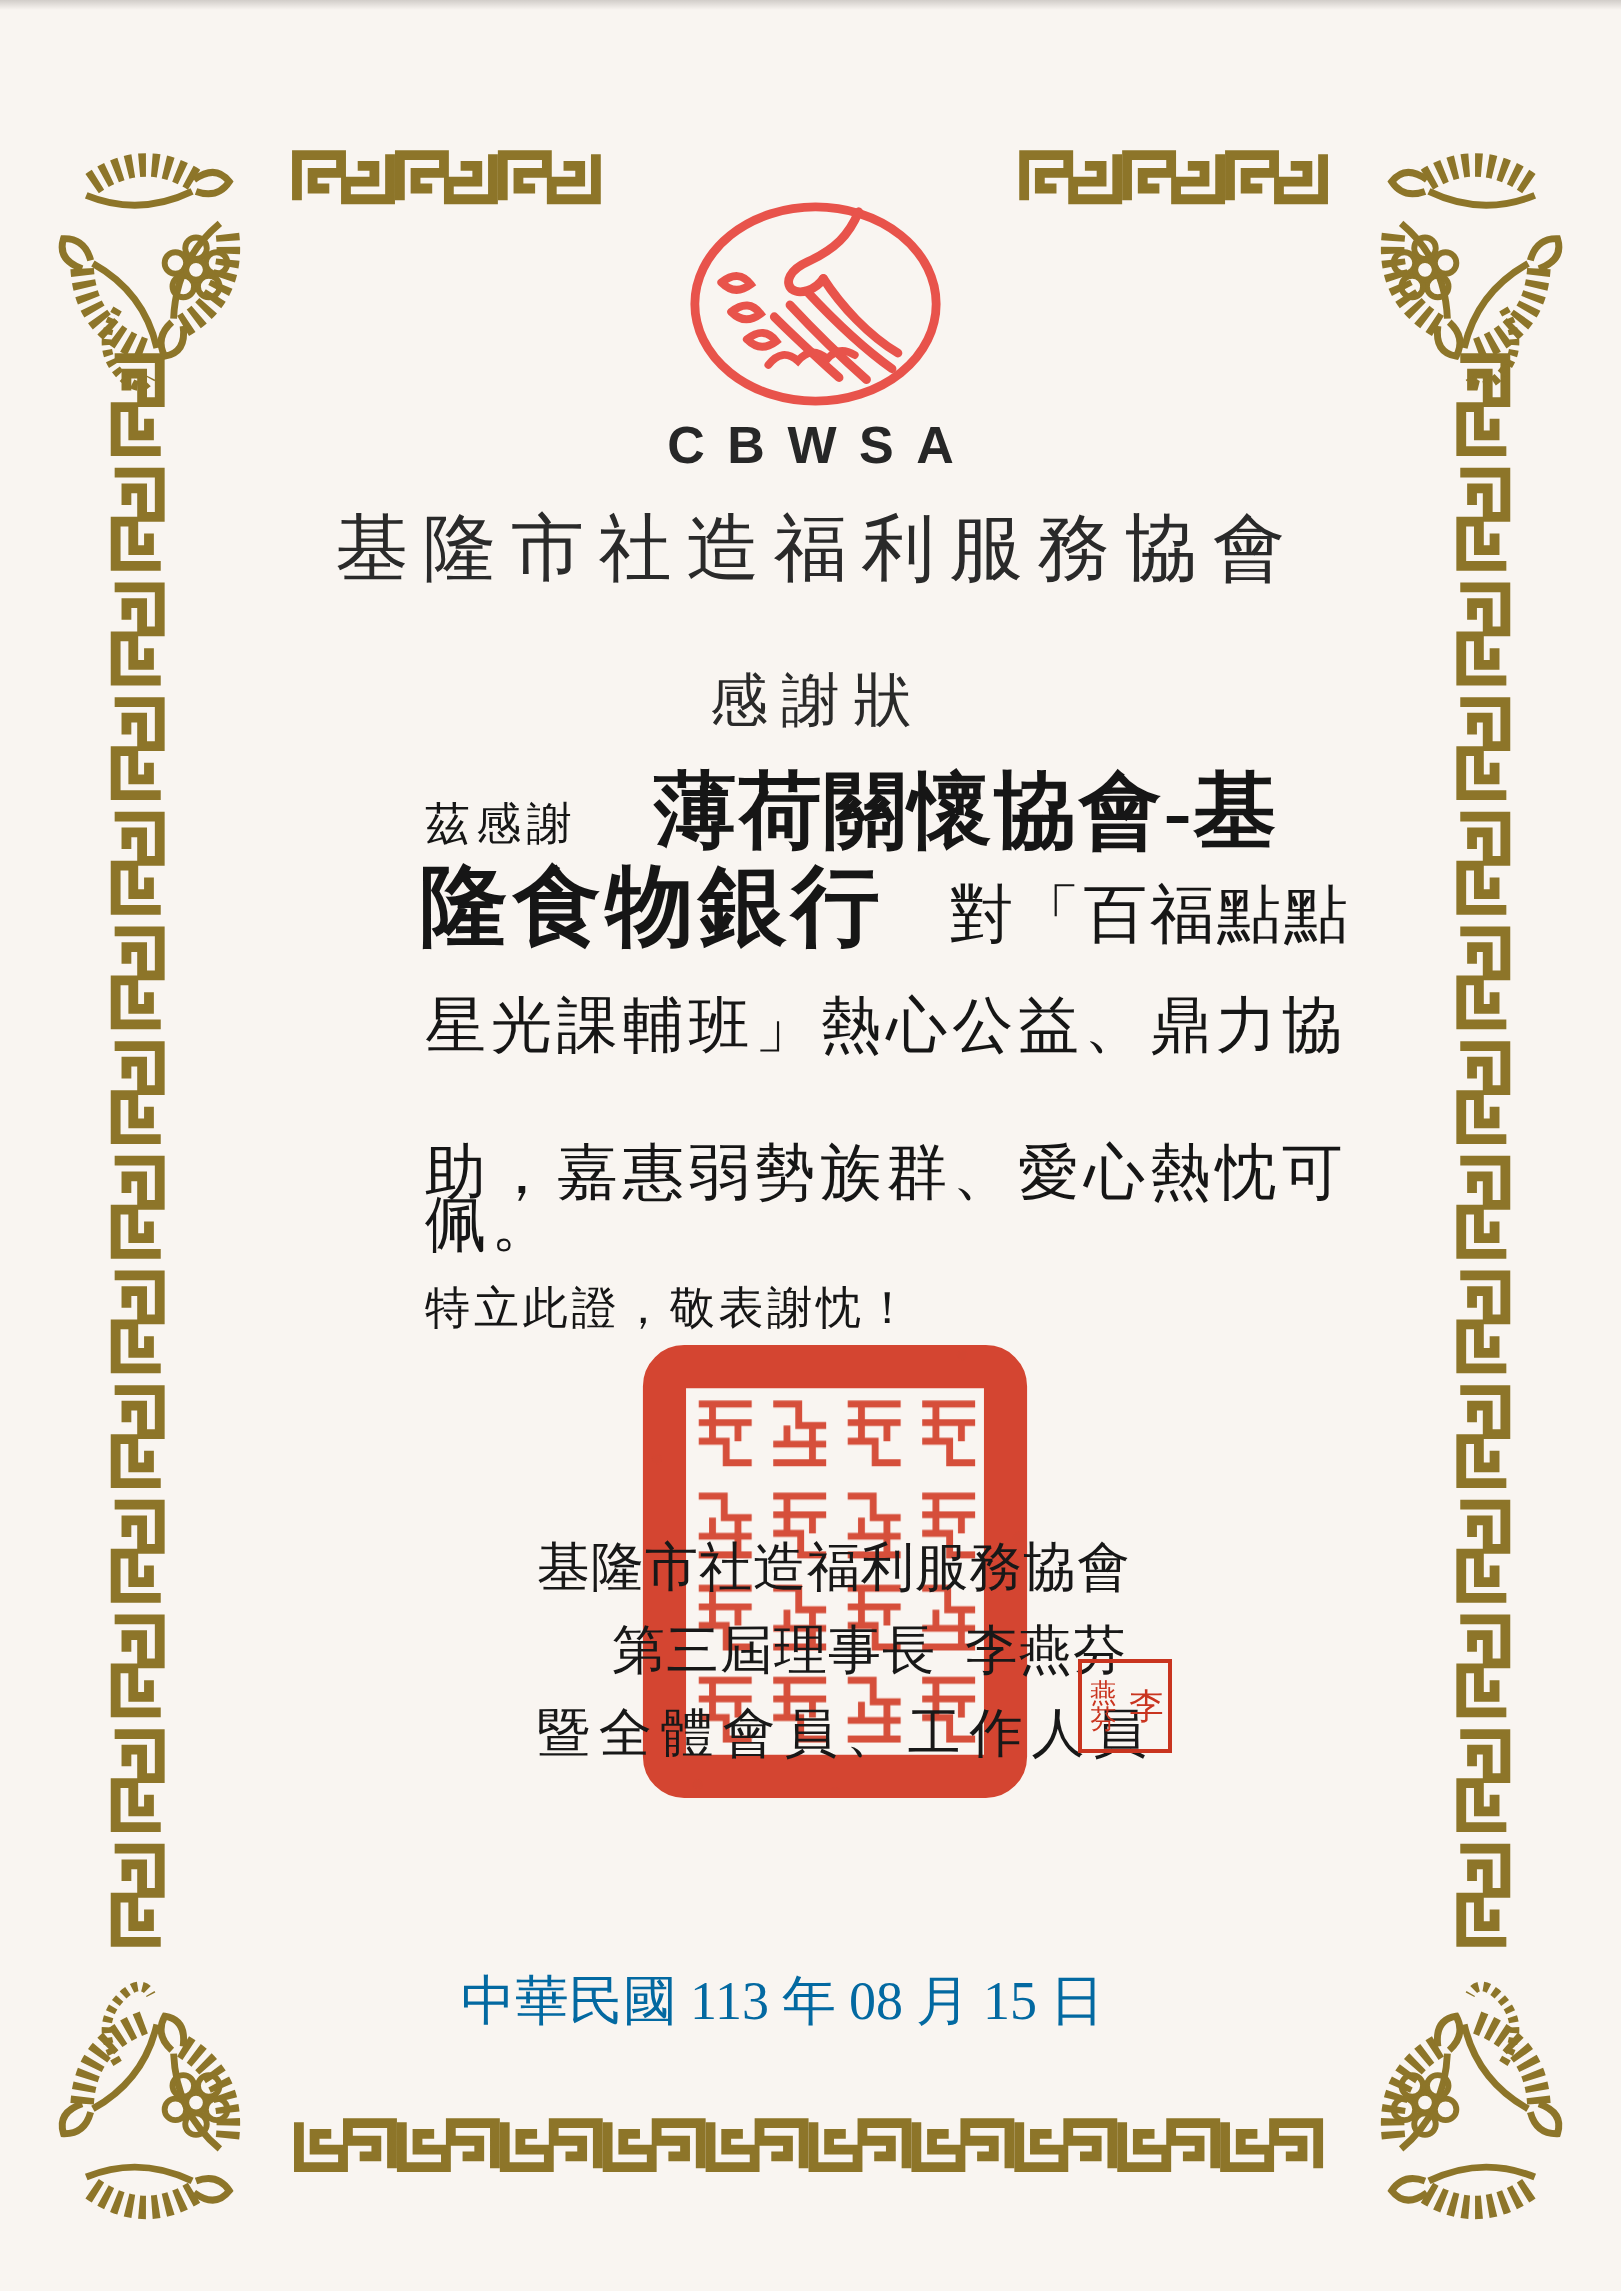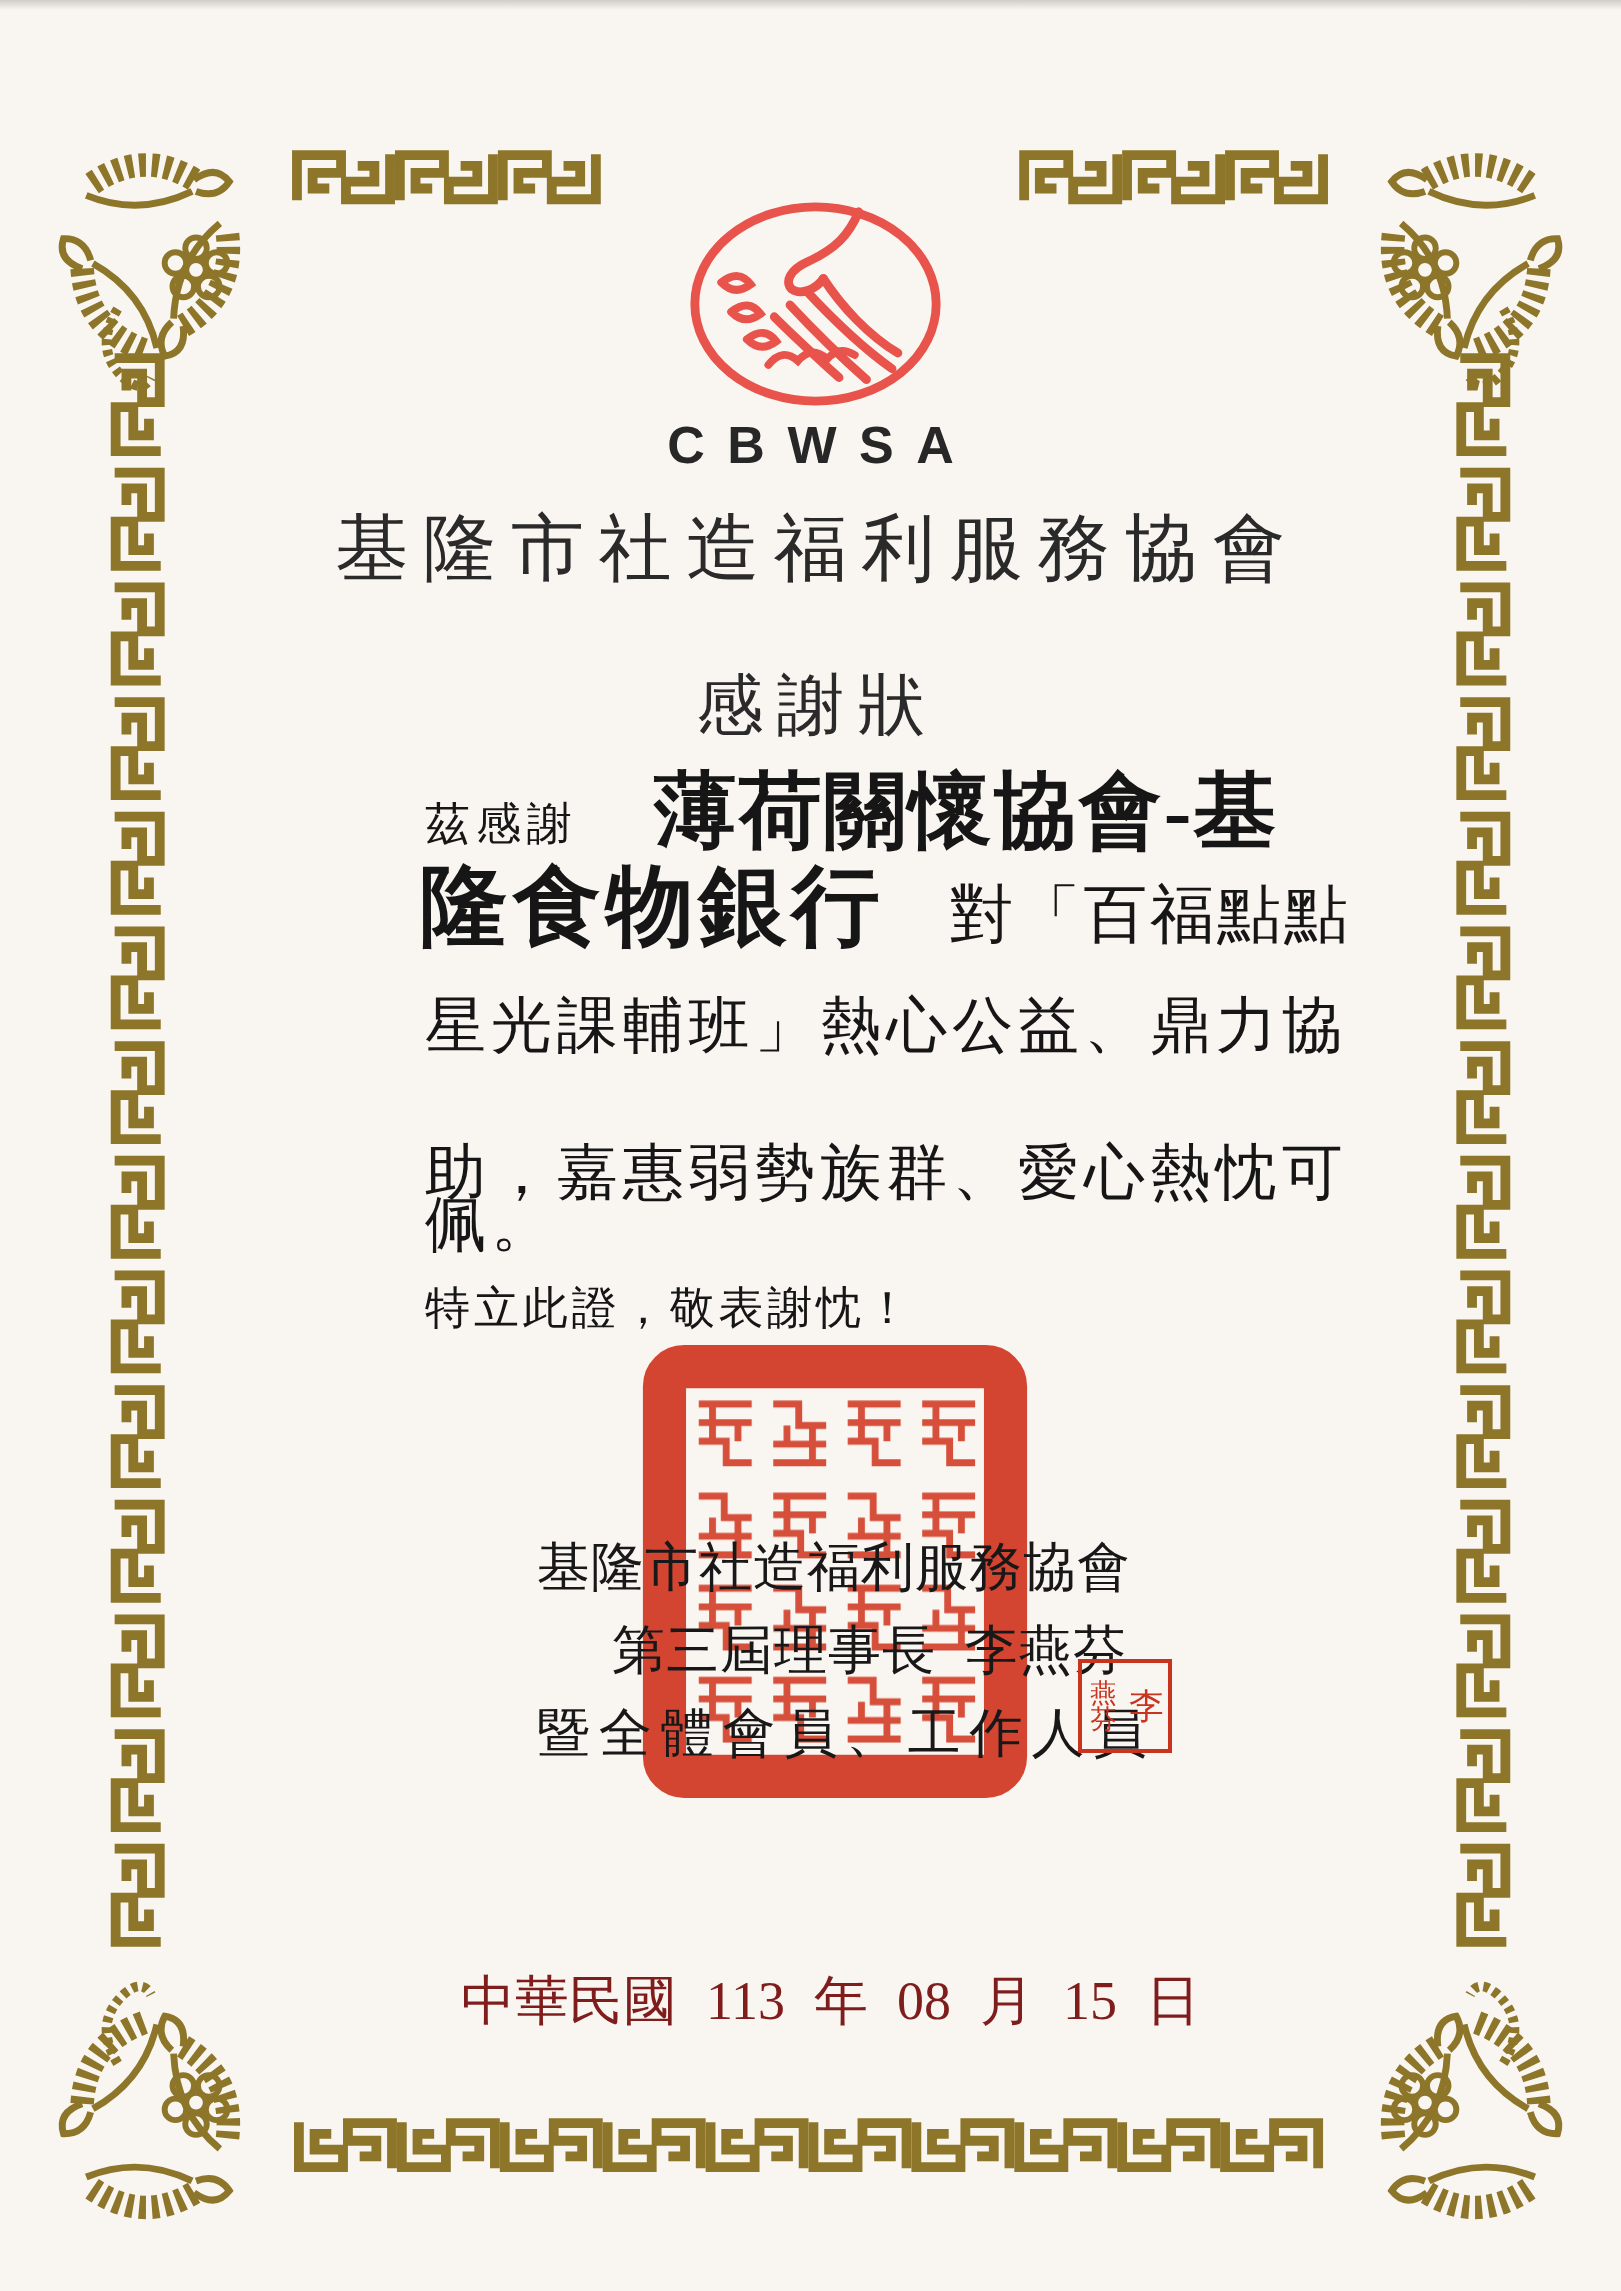--- a/index.html
+++ b/index.html
@@ -4,42 +4,42 @@
 <style>
   html,body{margin:0;padding:0;background:#e8e4df;}
   .page{position:relative;width:1621px;height:2292px;background:#f9f5f1;overflow:hidden;
         font-family:"Liberation Serif", serif;color:#1f1f1f;}
   .page::before{content:"";position:absolute;left:0;top:0;right:0;height:9.8px;
         background:linear-gradient(rgba(90,85,80,.25),rgba(255,255,255,0));pointer-events:none;}
   .deco{position:absolute;left:0;top:0;z-index:1;}
   .abs{position:absolute;line-height:1;white-space:nowrap;}
   .center{left:0;right:0;text-align:center;}
   .org-title{top:512px;font-size:73px;letter-spacing:14.7px;padding-left:14.7px;color:#2a2a2a;z-index:3;}
-  .cert-type{top:672px;font-size:67px;letter-spacing:13.7px;padding-left:13.7px;color:#2a2a2a;z-index:3;}
+  .cert-type{top:672px;font-size:58px;letter-spacing:13.7px;padding-left:13.7px;color:#2a2a2a;z-index:3;}
   .bodyline{color:#161616;z-index:3;}
   .l1{left:425px;top:770px;font-size:83px;}
   .l1 .small{font-size:45px;letter-spacing:5.9px;}
   .l1 .big{font-size:83px;font-weight:600;margin-left:76px;letter-spacing:2px;}
   .l2{left:420px;top:863px;font-size:88px;}
   .l2 .big{font-size:88px;font-weight:600;letter-spacing:4.9px;}
   .l2 .rest{font-size:64px;letter-spacing:2.9px;margin-left:65px;}
   .l3{left:425px;top:995px;font-size:61px;letter-spacing:4.9px;}
   .l4{left:425px;top:1098px;font-size:61px;letter-spacing:4.9px;margin-top:44px;}
   .l5{left:425px;top:1194px;font-size:61px;letter-spacing:4.9px;}
   .l6{left:425px;top:1286px;font-size:45px;letter-spacing:3.9px;}
   .sig{color:#181818;z-index:3;}
   .sig1{left:537px;top:1541px;font-size:53px;letter-spacing:1px;}
   .sig2{left:593px;top:1624px;font-size:53px;letter-spacing:1px;margin-left:19px;}
   .sig2 .name{margin-left:29px;}
   .sig3{left:537px;top:1707px;font-size:53px;letter-spacing:8.8px;}
   .cbwsa{top:419px;font-size:52px;font-weight:bold;letter-spacing:22.5px;padding-left:22.5px;
          color:#272727;font-family:Liberation Sans, sans-serif;z-index:3;}
   .logo-svg{position:absolute;left:686px;top:200px;z-index:2;}
   .seal-svg{position:absolute;left:639px;top:1341px;z-index:2;mix-blend-mode:multiply;opacity:.96;}
-  .date{left:461px;top:1974px;font-size:54px;display:flex;gap:29px;z-index:3;color:#7f1d1d;}
+  .date{left:461px;top:1974px;font-size:54px;display:flex;gap:13px;z-index:3;color:#0369a1;}
   .pseal{position:absolute;left:1078px;top:1659px;width:94px;height:94px;box-sizing:border-box;
          border:4.9px solid #c9341f;color:#c9341f;display:flex;flex-direction:row;z-index:4;
          background:rgba(255,255,255,0);}
   .ps-col{flex:1;display:flex;flex-direction:column;align-items:center;justify-content:center;line-height:1;}
   .ps-col .c2{font-size:26.5px;}
   .ps-col .c1{font-size:35px;}
 </style>
 </head>
 <body>
 

